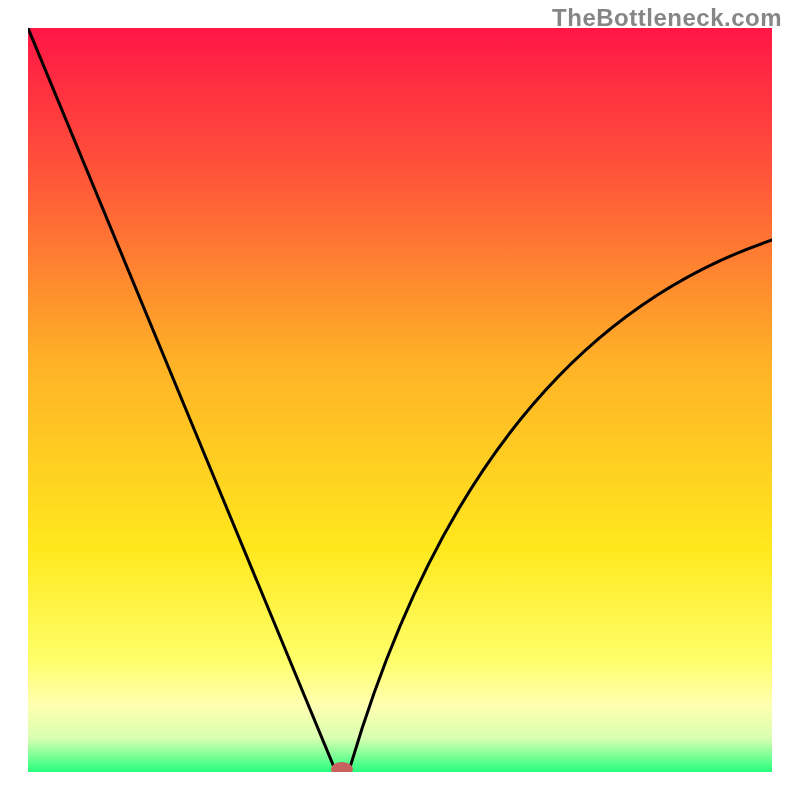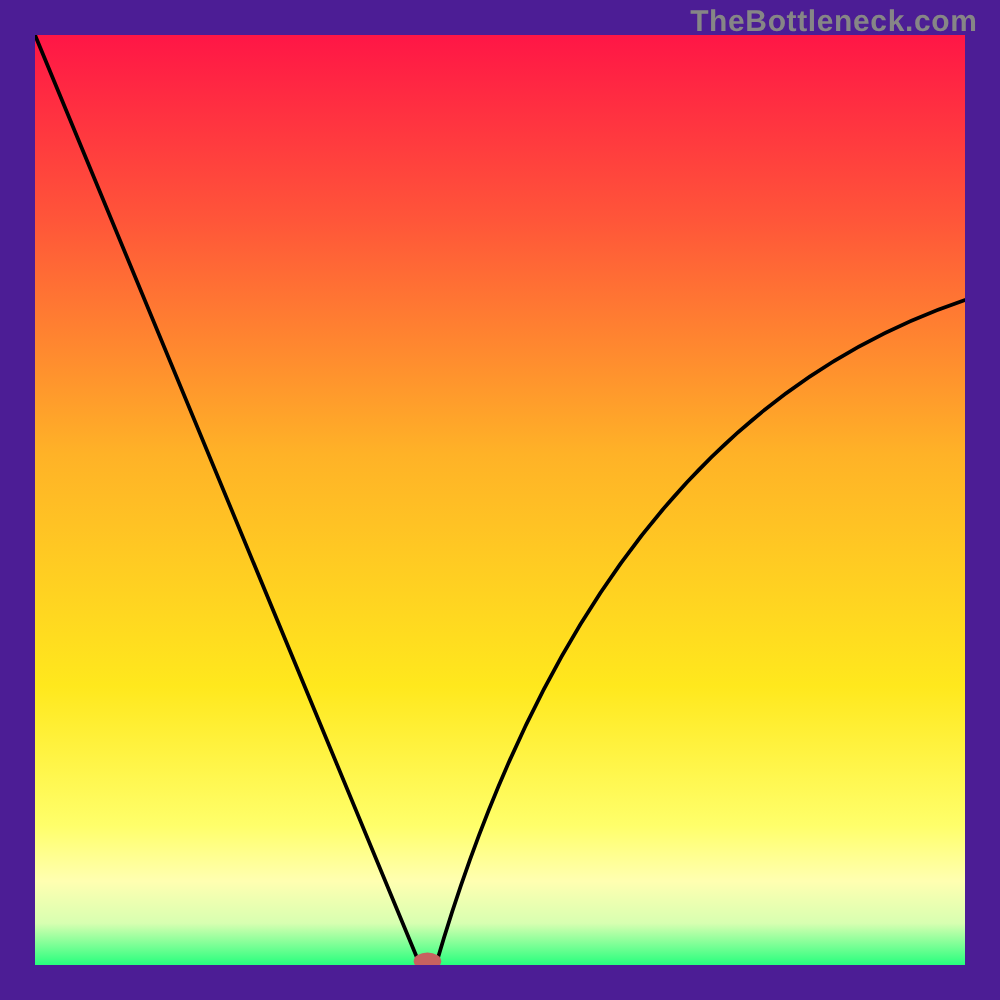--- a/index.html
+++ b/index.html
@@ -9,21 +9,21 @@
     height: 800px;
     background: #000000;
     overflow: hidden;
   }
   .frame {
     position: absolute;
     left: 0;
     top: 0;
     width: 800px;
     height: 800px;
-    background: #4c1d95;
+    background: #ffffff;
   }
   .watermark {
     position: absolute;
     top: 4px;
     right: 18px;
     font-family: Arial, Helvetica, sans-serif;
     font-size: 24px;
     font-weight: 600;
     color: #868686;
     letter-spacing: 0.5px;

